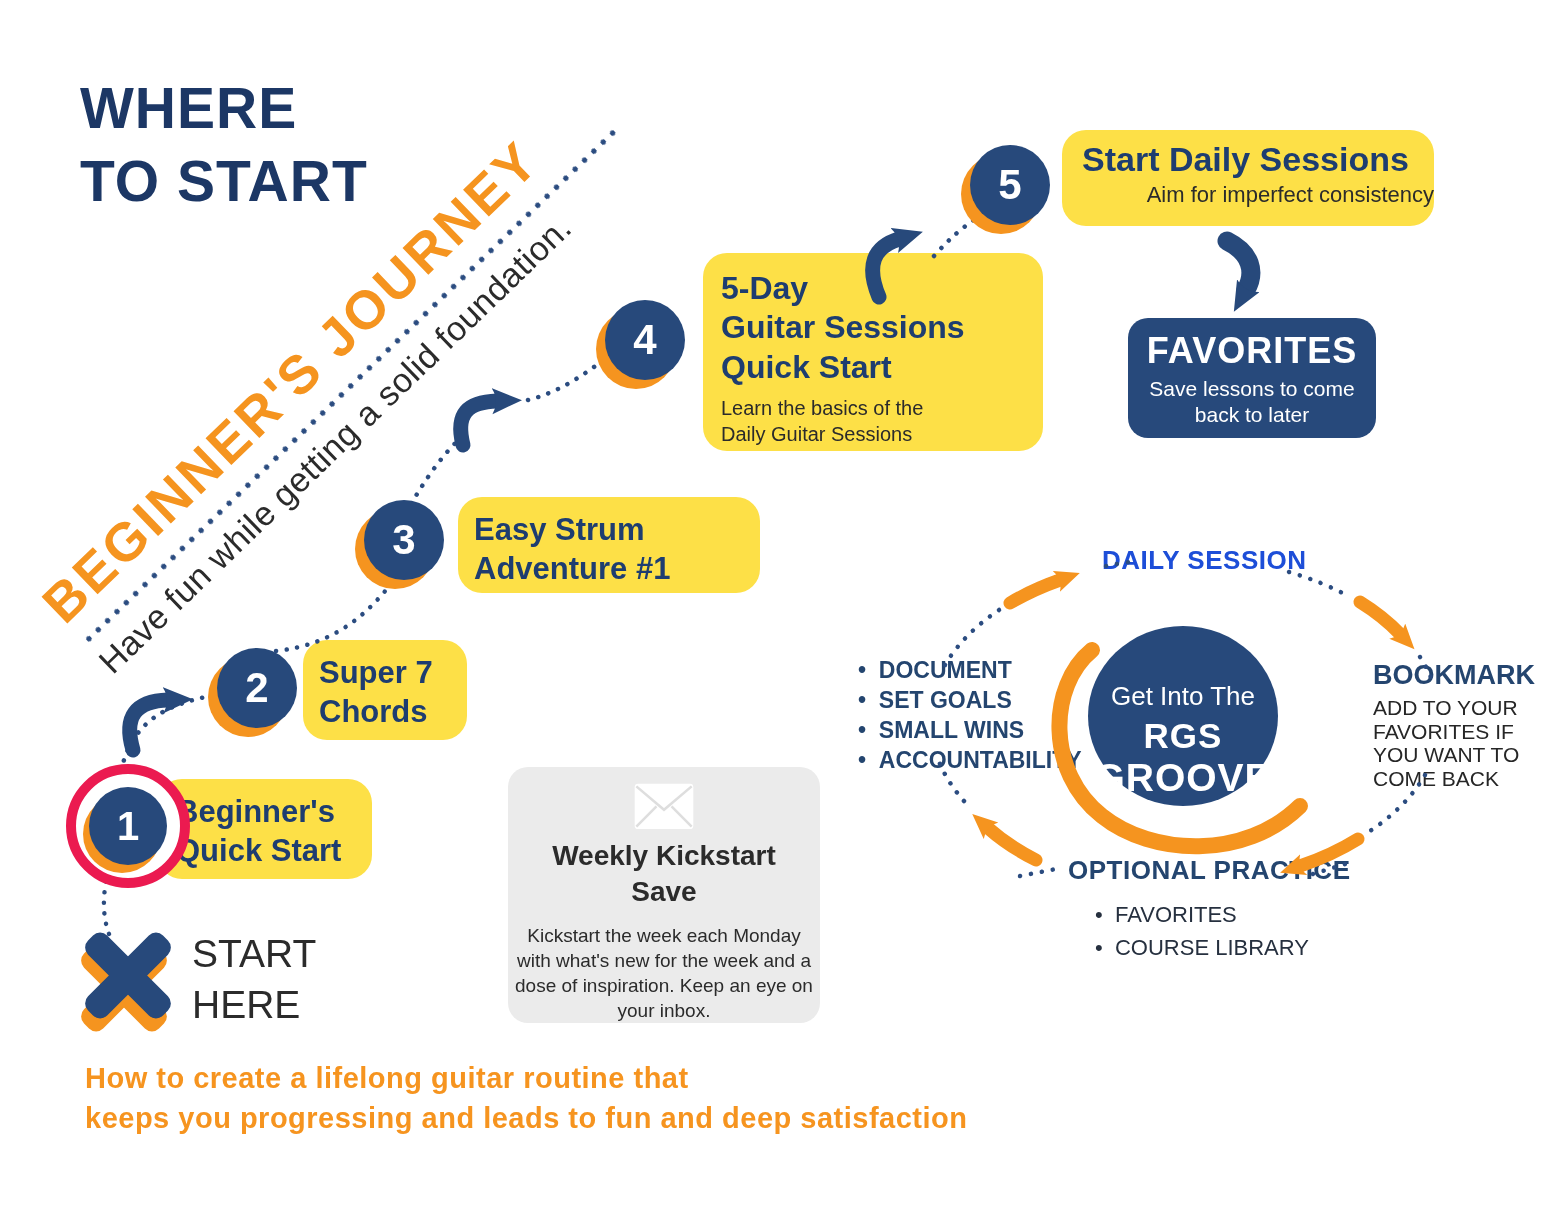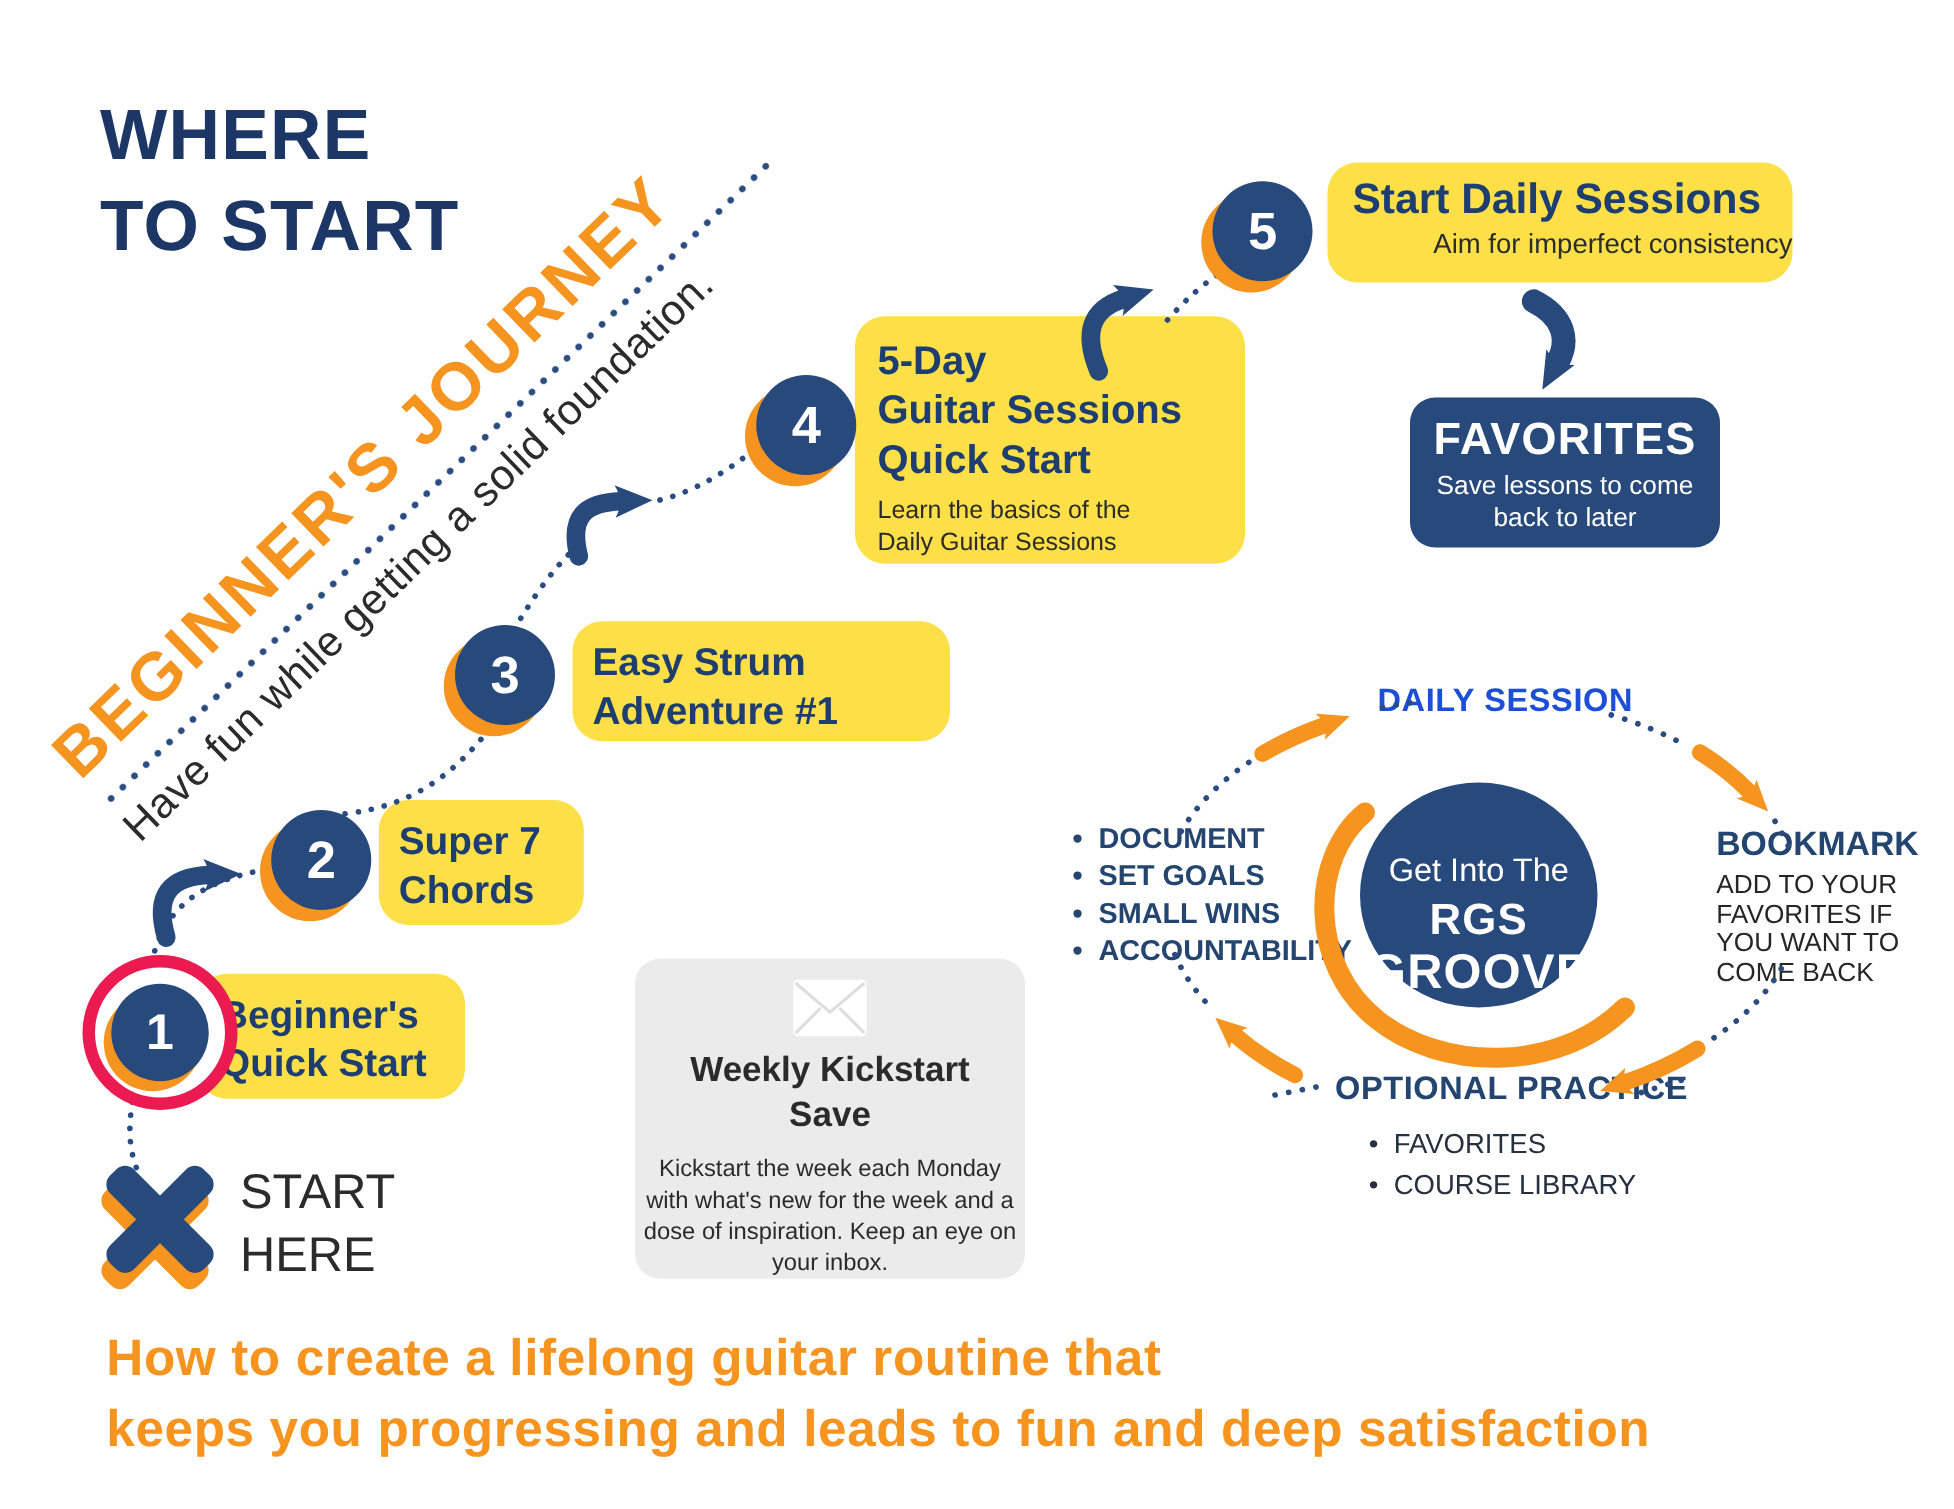--- a/index.html
+++ b/index.html
@@ -24,21 +24,21 @@
   
   .gbox{background:#fde047;border-radius:24px;z-index:1;}
   .gbox .t{color:#1E3D70;font-weight:bold;}
   .gbox .s{color:#2B2B2B;}
   .box1{left:158px;top:779px;width:214px;height:100px;padding:14px 0 0 18px;box-sizing:border-box;}
   .box1 .t{font-size:31px;line-height:1.25;}
   .box2{left:303px;top:640px;width:164px;height:100px;padding:14px 0 0 16px;box-sizing:border-box;}
   .box2 .t{font-size:31px;line-height:1.25;}
   .box3{left:458px;top:497px;width:302px;height:96px;padding:14px 0 0 16px;box-sizing:border-box;}
   .box3 .t{font-size:31px;line-height:1.25;}
-  .box4{left:684px;top:253px;width:312px;height:198px;padding:16px 0 0 18px;box-sizing:border-box;}
+  .box4{left:703px;top:253px;width:340px;height:198px;padding:16px 0 0 18px;box-sizing:border-box;}
   .box4 .t{font-size:32px;line-height:1.23;}
   .box4 .s{font-size:20px;line-height:1.3;margin-top:8px;width:250px;}
   .box5{left:1062px;top:130px;width:372px;height:96px;padding:10px 0 0 20px;box-sizing:border-box;}
   .box5 .t{font-size:34px;}
   .box5 .s{font-size:22px;margin-top:3px;text-align:right;}
 
   
   .step{z-index:5;}
   .bubble{position:relative;width:80px;height:80px;}
   .bubble .shadow{position:absolute;left:-9px;top:9px;width:80px;height:80px;border-radius:50%;background:#F5941F;}
@@ -88,21 +88,21 @@
   .left-list .li{color:#24456F;font-size:23px;font-weight:bold;line-height:30px;white-space:nowrap;}
   .left-list .li:before{content:"\2022\00a0\00a0";color:#24456F;}
   .bookmark-title{left:1373px;top:660px;color:#24456F;font-size:27px;font-weight:bold;z-index:3;}
   .bookmark-body{left:1373px;top:696px;width:160px;color:#262626;font-size:21px;line-height:1.13;z-index:3;}
   .optional-label{left:1068px;top:855px;color:#24456F;font-size:26px;font-weight:bold;letter-spacing:0.5px;white-space:nowrap;z-index:3;}
   .optional-list{left:1095px;top:898px;z-index:3;}
   .optional-list .li{color:#26303F;font-size:22px;line-height:33px;white-space:nowrap;}
   .optional-list .li:before{content:"\2022\00a0\00a0";color:#26303F;}
 
   
-  .footer{left:85px;top:1058px;color:#F6941F;font-size:41px;font-weight:bold;line-height:1.38;letter-spacing:0.5px;}
+  .footer{left:85px;top:1058px;color:#F6941F;font-size:29px;font-weight:bold;line-height:1.38;letter-spacing:0.5px;}
 </style>
 </head>
 <body>
 
 <div id="canvas">
 
   <div class="abs main-title">
     <div>WHERE</div>
     <div>TO START</div>
   </div>

